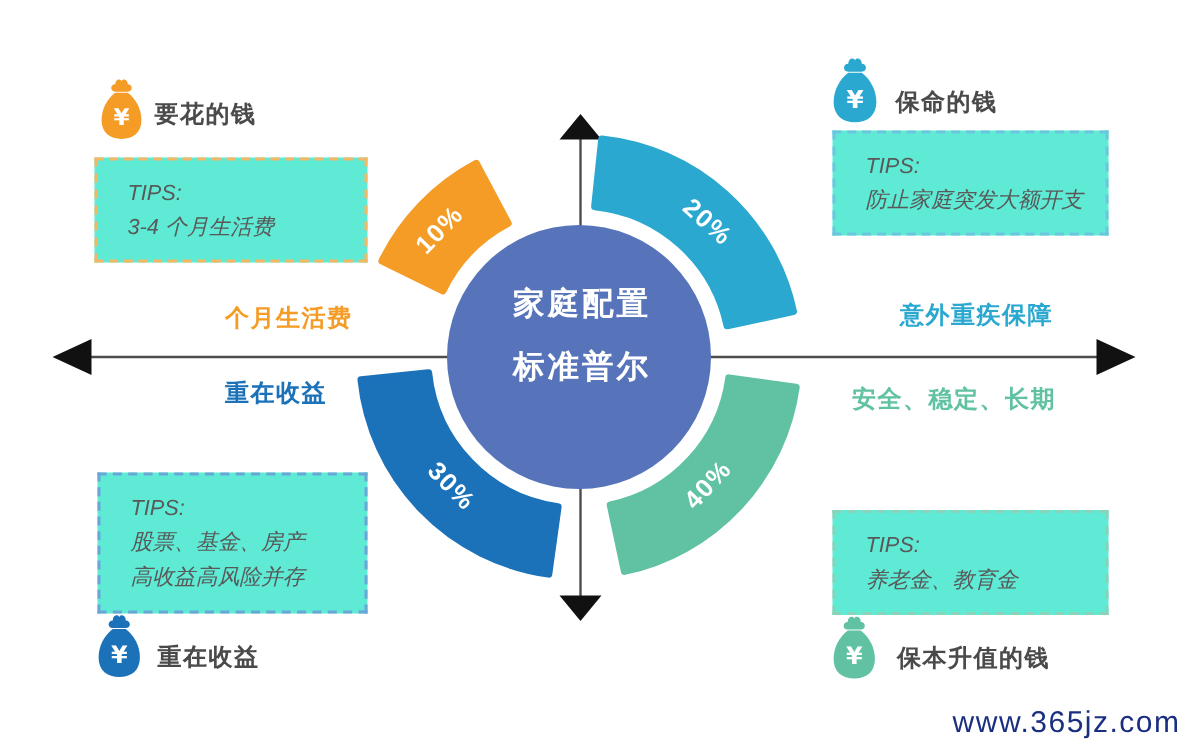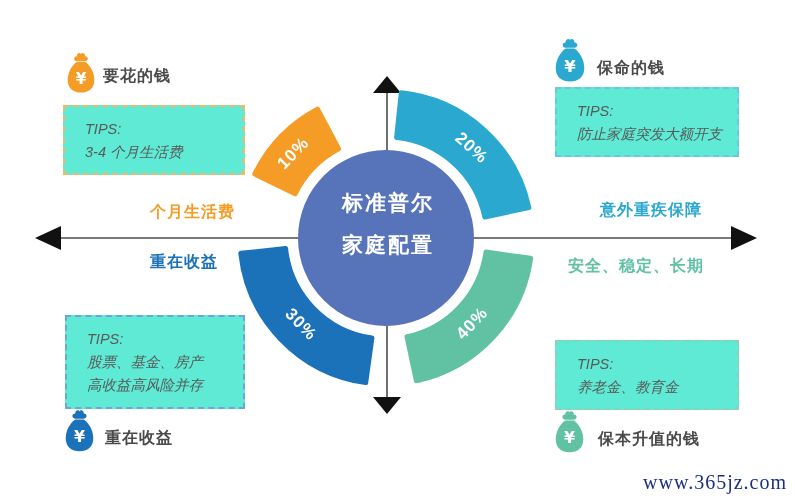--- a/index.html
+++ b/index.html
@@ -26,21 +26,21 @@
   .axis-label{position:absolute;font-size:16px;font-weight:700;letter-spacing:1px;white-space:nowrap;}
   .c-orange{color:#f59c26;}
   .c-cyan{color:#2aa8d0;}
   .c-blue{color:#1b72b9;}
   .c-teal{color:#61c2a3;}
   .b-orange{border-color:#f3b766;}
   .b-cyan{border-color:#6cc6df;}
   .b-blue{border-color:#6aa7d8;}
   .b-teal{border-color:#8ad2b8;}
   .watermark{
-    position:absolute;right:8px;bottom:6px;font-family:Liberation Serif, serif;
+    position:absolute;right:8px;bottom:6px;font-family:Liberation Sans, sans-serif;
     font-size:20px;color:#1b2f80;letter-spacing:1px;
   }
 </style>
 </head>
 <body>
 
 <svg width="0" height="0" style="position:absolute">
   <defs>
     <g id="bag-sym">
       <path fill="currentColor" d="M14,13 C9,13 9,6 14,6 C14,1 19,0 20,3 C21,0 26,1 26,6 C31,6 31,13 26,13 Z"></path>
@@ -67,22 +67,22 @@
     <path id="arc-3" class="arc" d="M530.6,258.3 A146,146 0 0 1 416.4,380.8 L407.0,336.8 A101,101 0 0 0 486.0,252.1 Z" fill="#61c2a3" stroke="#61c2a3"></path>
     <circle id="center-circle" cx="386" cy="238" r="88" fill="#5774ba"></circle>
 
   <text class="pct" transform="translate(297 157) rotate(-46)">10%</text>
       <text class="pct" transform="translate(468 152) rotate(42)">20%</text>
       <text class="pct" transform="translate(297 328) rotate(46)">30%</text>
       <text class="pct" transform="translate(476 327) rotate(-47)">40%</text>
     </svg>
 
   <div class="center-text">
+    <div>家庭配置</div>
     <div>标准普尔</div>
-    <div>家庭配置</div>
   </div>
 
   <svg class="bag c-orange" style="left:67px;top:52px" width="28" height="42" viewBox="0 0 40 60">
       <use href="#bag-sym"></use>
     </svg>
   <div class="bag-label" style="left:103px;top:66px">要花的钱</div>
   <div class="tips b-orange" style="left:63px;top:105px;width:148px">
     <div>TIPS:</div>
     <div>3-4 个月生活费</div>
   </div>

